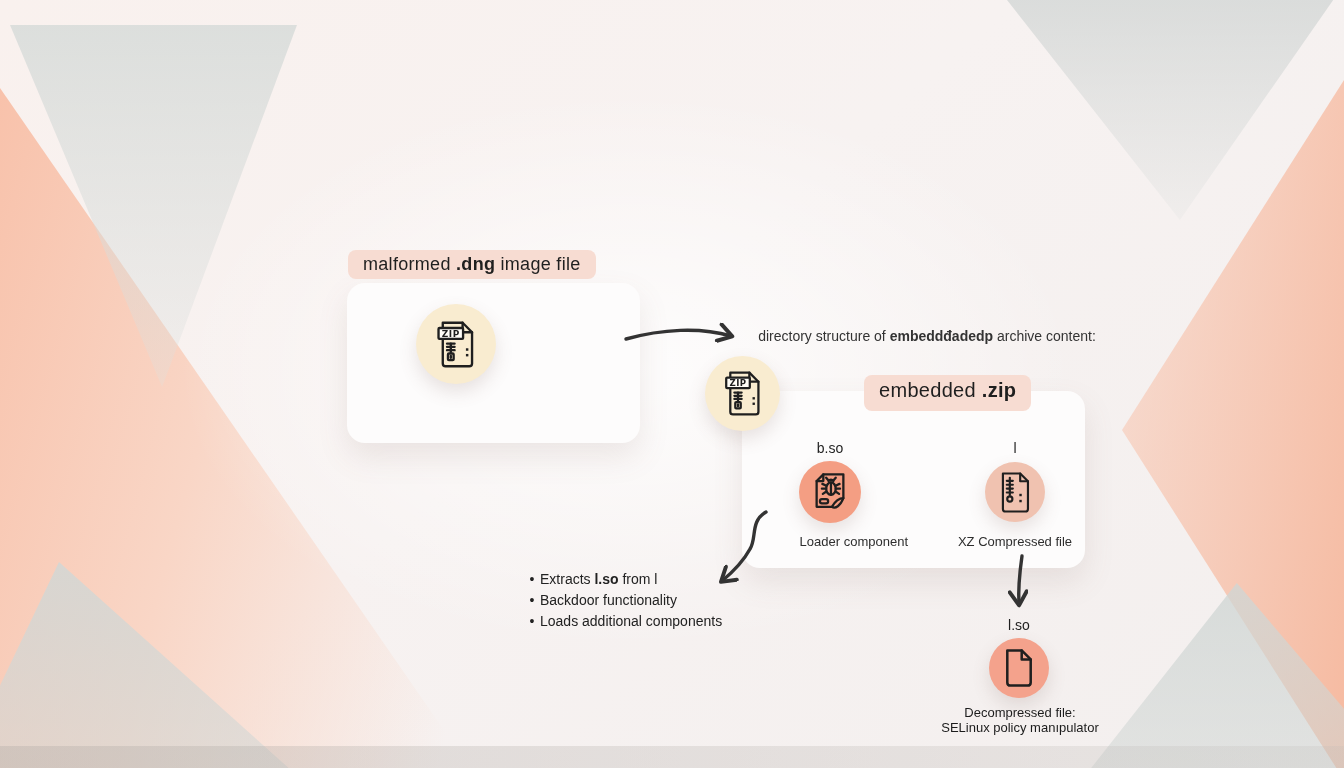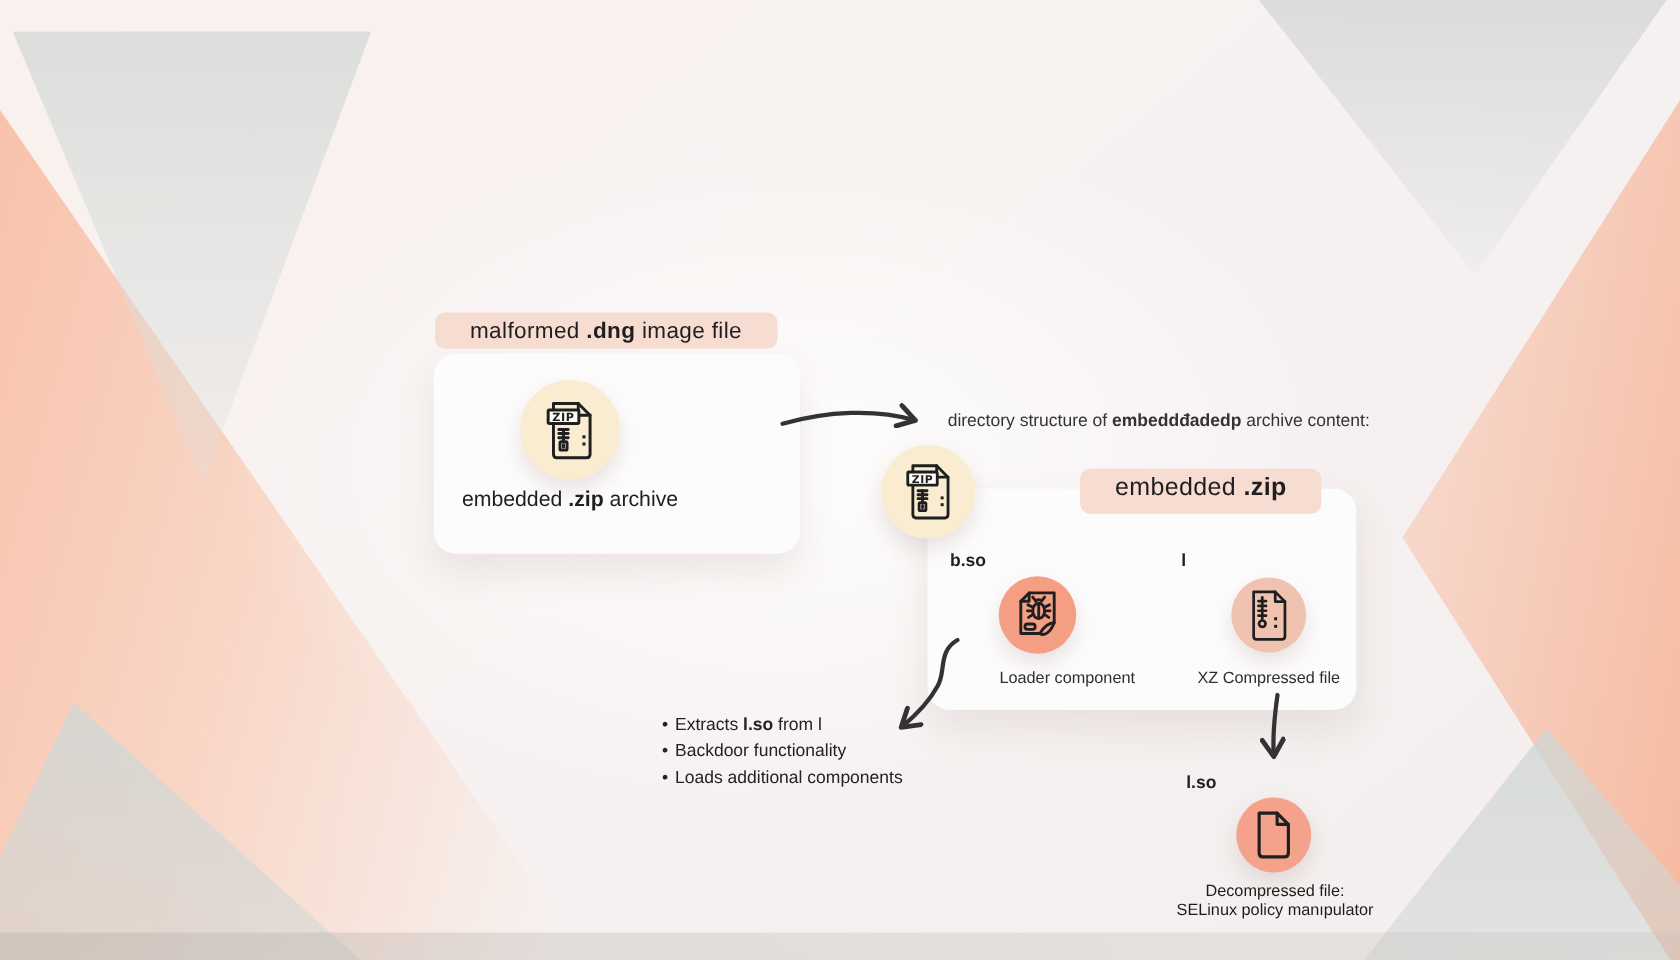--- a/index.html
+++ b/index.html
@@ -38,35 +38,35 @@
   .circle{position:absolute;border-radius:50%;display:flex;flex-direction:column;
     align-items:center;justify-content:center;box-shadow:0 8px 18px rgba(120,90,80,.16);}
   .c-dng{left:245px;top:245px;width:102px;height:102px;background:var(--c-salmon,#f4a28c);}
   .c-zip1{left:416px;top:304px;width:80px;height:80px;background:var(--c-cream,#f9ecd0);}
   .c-zip2{left:705px;top:356px;width:75px;height:75px;background:var(--c-cream,#f9ecd0);}
   .c-bug{left:799px;top:461px;width:62px;height:62px;background:var(--c-salmon-deep,#f49e83);}
   .c-xz{left:985px;top:462px;width:60px;height:60px;background:var(--c-blush,#f0c2b0);}
   .c-lso{left:989px;top:638px;width:60px;height:60px;background:var(--c-salmon,#f5a78f);}
   .c-dng .badge{font-size:15px;letter-spacing:.5px;margin-top:-2px;}
 
-  .pill{position:absolute;height:29px;line-height:29px;padding:0 28px;border-radius:8px;
+  .pill{position:absolute;height:29px;line-height:29px;padding:0 15px;border-radius:8px;
     background:var(--c-pill,#f7dcd2);font-size:18px;letter-spacing:.3px;white-space:nowrap;}
   .pill-dng{left:348px;top:250px;}
   .pill-zip{left:864px;top:375px;height:36px;line-height:30px;font-size:20px;}
 
   .card{position:absolute;background:var(--c-card,#fdfcfc);border-radius:18px;
     box-shadow:0 14px 30px rgba(130,100,90,.13);}
   .card1{left:347px;top:283px;width:293px;height:160px;}
   .card2{left:742px;top:391px;width:343px;height:177px;}
 
   .caption{position:absolute;text-align:center;}
   .zip1-caption{left:331px;top:390px;width:250px;font-size:17px;}
   .note{left:733px;top:308px;width:388px;font-size:14px;color:#333;line-height:17px;margin-top:20px;}
   .note .path{font-family:"DejaVu Sans Mono",monospace;font-size:12.5px;color:#3a3a3a;letter-spacing:-.2px;}
-  .file-name{position:absolute;font-size:14px;font-weight:bold;}
+  .file-name{position:absolute;text-align:center;font-size:14px;font-weight:normal;}
   .n-bso{left:760px;top:440px;width:140px;}
   .n-l{left:945px;top:440px;width:140px;}
   .n-lso{left:949px;top:617px;width:140px;}
   .sub{position:absolute;text-align:center;font-size:13px;color:#2e2e2e;}
   .s-loader{left:752px;top:534px;width:156px;text-align:right;}
   .s-xz{left:936px;top:534px;width:158px;}
   .s-lso{left:925px;top:706px;width:190px;line-height:14.5px;color:#1c1c1c;}
 
   .bullets{position:absolute;left:524px;top:569px;font-size:14px;line-height:21px;color:#222;}
   .bullets .row{display:flex;}
@@ -151,21 +151,20 @@
   <div class="card card1"></div>
   <div class="card card2"></div>
 
   <div class="pill pill-dng"><span>malformed </span><b>.dng</b><span> image file</span></div>
 
   <div class="circle c-zip1">
     <svg width="44" height="51" viewBox="0 0 46 54">
         <use href="#sym-zip-file"></use>
       </svg>
   </div>
-  <div class="caption zip1-caption"><span>embedded </span><b>.zip</b><span> archive</span></div>
 
   <div class="caption note">
     <div><span>directory structure of </span><b>embeddđadedp</b><span> archive content:</span></div>
   </div>
 
   <div class="circle c-zip2">
     <svg width="42" height="49" viewBox="0 0 46 54">
         <use href="#sym-zip-file"></use>
       </svg>
   </div>

